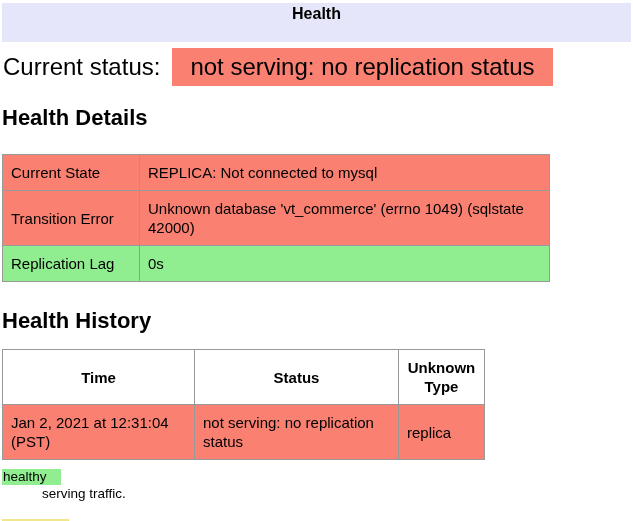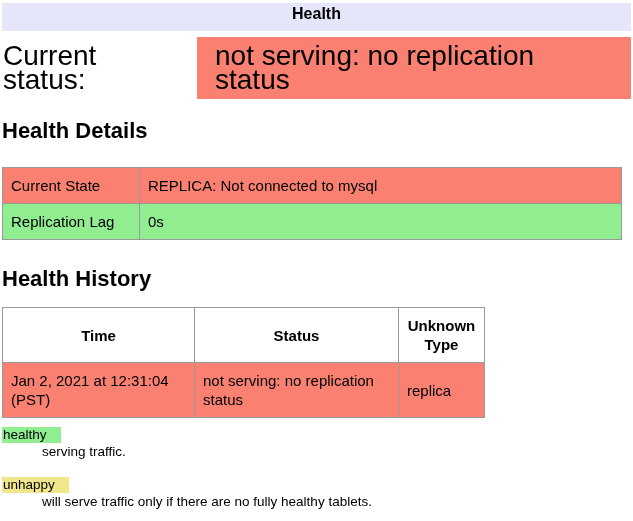--- a/index.html
+++ b/index.html
@@ -19,29 +19,29 @@
   
   .healthy   { background-color: var(--healthy,   #90ee90); }
   .unhappy   { background-color: var(--unhappy,   #f0e68c); }
   .unhealthy { background-color: var(--unhealthy, #fa8072); }
 
   .title-bar {
     background: var(--title_bar_bg, #e6e6fa);
     text-align: center;
     font-weight: 700;
     font-size: 16px;
-    height: 28px;
+    height: 39px;
     line-height: 22px;
   }
 
   .current-status-line {
     margin-top: 6px;
     display: flex;
     align-items: center;
-    font-size: 28px;
+    font-size: 24px;
     line-height: 24px;
   }
   .current-status-line .label { margin-left: 1px; }
   .status-badge {
     margin-left: 12px;
     padding: 7px 18px;
     display: inline-block;
   }
 
   h3.section-heading {
@@ -62,21 +62,21 @@
     line-height: 19px;
     text-align: left;
     vertical-align: middle;
   }
   th {
     text-align: center;
     font-weight: 700;
     background: #fff;
   }
 
-  table.details-table { width: 620px; margin-top: 24px; }
+  table.details-table { width: 548px; margin-top: 24px; }
   table.details-table td.key-cell { width: 137px; }
 
   table.history-table .col-time   { width: 192px; margin-left: 6px; }
   table.history-table .col-status { width: 204px; }
   table.history-table .col-type   { width: 86px;  }
 
   dl.legend {
     margin: 8px 0 0 0;
     font-size: 13.5px;
     line-height: 17px;
@@ -100,20 +100,24 @@
 </div>
 
 <h3 class="section-heading">Health Details</h3>
 
 <table class="details-table">
   <tbody>
     <tr class="unhealthy">
       <td class="key-cell">Current State</td>
       <td>REPLICA: Not connected to mysql</td>
     </tr>
+    <tr class="unhealthy">
+      <td class="key-cell">Transition Error</td>
+      <td>Unknown database 'vt_commerce' (errno 1049) (sqlstate 42000)</td>
+    </tr>
     <tr class="healthy">
       <td class="key-cell">Replication Lag</td>
       <td>0s</td>
     </tr>
   </tbody>
 </table>
 
 <h3 class="section-heading second">Health History</h3>
 
 <table class="history-table">

